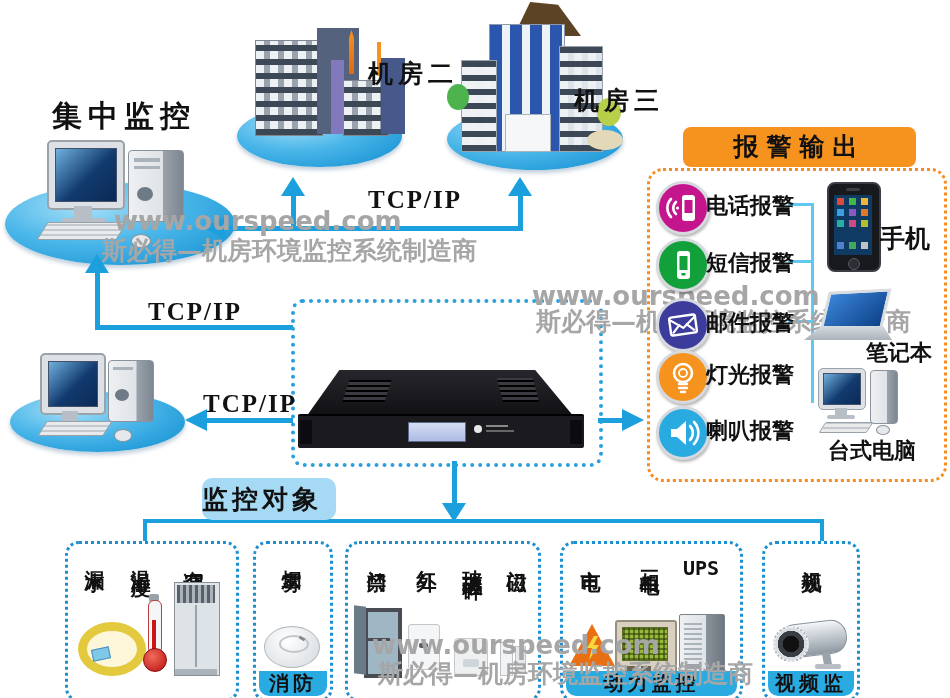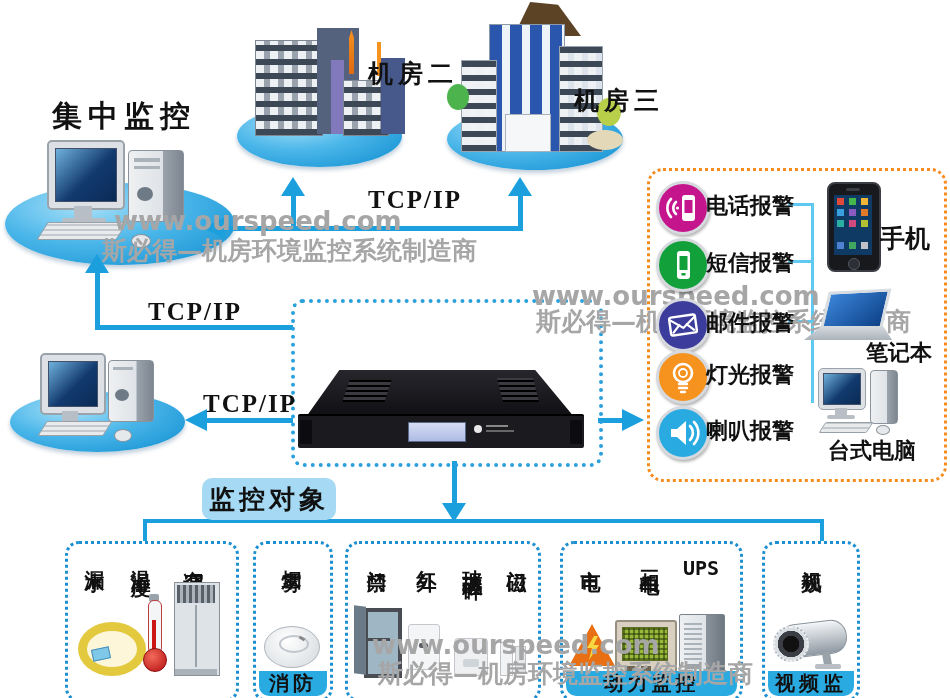--- a/index.html
+++ b/index.html
@@ -152,20 +152,21 @@
     <div class="abs" style="left:0;top:46px;width:286px;height:32px;background:#1a1a1f;border-top:2px solid #000;border-radius:2px">
       <div class="abs" style="left:2px;top:4px;width:12px;height:24px;background:#0c0c10"></div>
       <div class="abs" style="left:272px;top:4px;width:12px;height:24px;background:#0c0c10"></div>
       <div class="abs" style="left:110px;top:6px;width:56px;height:18px;background:linear-gradient(#d5ddf4,#aebbe4);border:1px solid #5a6a8a"></div>
       <div class="abs" style="left:176px;top:9px;width:8px;height:8px;border-radius:50%;background:#e8e8e8"></div>
       <div class="abs" style="left:188px;top:9px;width:22px;height:2px;background:#888"></div>
       <div class="abs" style="left:188px;top:14px;width:28px;height:2px;background:#666"></div>
     </div>
   </div>
 
+  <div class="alarm-header" style="left:683px;top:127px;width:233px;height:40px;line-height:40px">报警输出</div>
   <div class="alarm-panel" style="left:647px;top:168px;width:294px;height:308px"></div>
 
   <div class="conn" style="left:788px;top:203px;width:26px;height:3px"></div>
   <div class="conn" style="left:788px;top:260px;width:26px;height:3px"></div>
   <div class="conn" style="left:788px;top:320px;width:26px;height:3px"></div>
   <div class="conn" style="left:811px;top:203px;width:3px;height:200px"></div>
 
   <div class="acirc" style="left: 656px; top: 181px; background: rgb(197, 21, 141);">
     <svg width="48" height="48" viewBox="0 0 48 48">
         <rect x="23" y="11" width="13" height="26" rx="3" fill="#fff"></rect>
@@ -232,21 +233,21 @@
         <div class="scr" style="inset:4px"></div>
       </div>
     <div class="stand" style="left:17px;top:40px;width:12px;height:7px"></div>
     <div class="stand" style="left:9px;top:47px;width:28px;height:4px;border-radius:2px"></div>
     <div class="tower" style="left:52px;top:2px;width:26px;height:52px"></div>
     <div class="kbd" style="left:4px;top:54px;width:46px;height:9px"></div>
     <div class="mouse" style="left:58px;top:57px;width:12px;height:8px"></div>
   </div>
   <div class="alabel" style="left:828px;top:436px">台式电脑</div>
 
-  <div class="abs" style="left:202px;top:478px;width:134px;height:42px;background:#a6d9f3;border-radius:10px;z-index:4;text-align:center;font-family:'DejaVu Serif',serif;font-weight:bold;font-size:26px;line-height:42px;letter-spacing:4px;color:#111">监控对象</div>
+  <div class="abs" style="left:202px;top:478px;width:134px;height:42px;background:#a6d9f3;border-radius:10px;z-index:4;font-family:'DejaVu Serif',serif;font-weight:bold;font-size:26px;line-height:42px;letter-spacing:4px;color:#111">监控对象</div>
 
   <div class="grp" style="left:65px;top:541px;width:168px;height:155px">
     <div class="vlabel" style="left:14px;top:10px">漏水</div>
     <div class="vlabel" style="left:60px;top:10px">温湿度</div>
     <div class="vlabel" style="left:113px;top:10px">空调</div>
     <div class="abs" style="left:10px;top:78px;width:50px;height:36px;border:9px solid #e3c93e;border-radius:50%;background:#fdf6d8;z-index:4"></div>
     <div class="abs" style="left:24px;top:104px;width:16px;height:10px;background:#7fc8e8;border:1px solid #4a90b8;transform:rotate(-12deg);z-index:4"></div>
     <div style="position:absolute;left:73px;top:50px;width:26px;height:78px;z-index:4">
       <div class="abs" style="left:8px;top:0;width:10px;height:8px;background:#9aa2aa;border-radius:2px"></div>
       <div class="abs" style="left:7px;top:6px;width:12px;height:52px;background:#f4f5f6;border:1px solid #b84040;border-radius:6px"></div>

